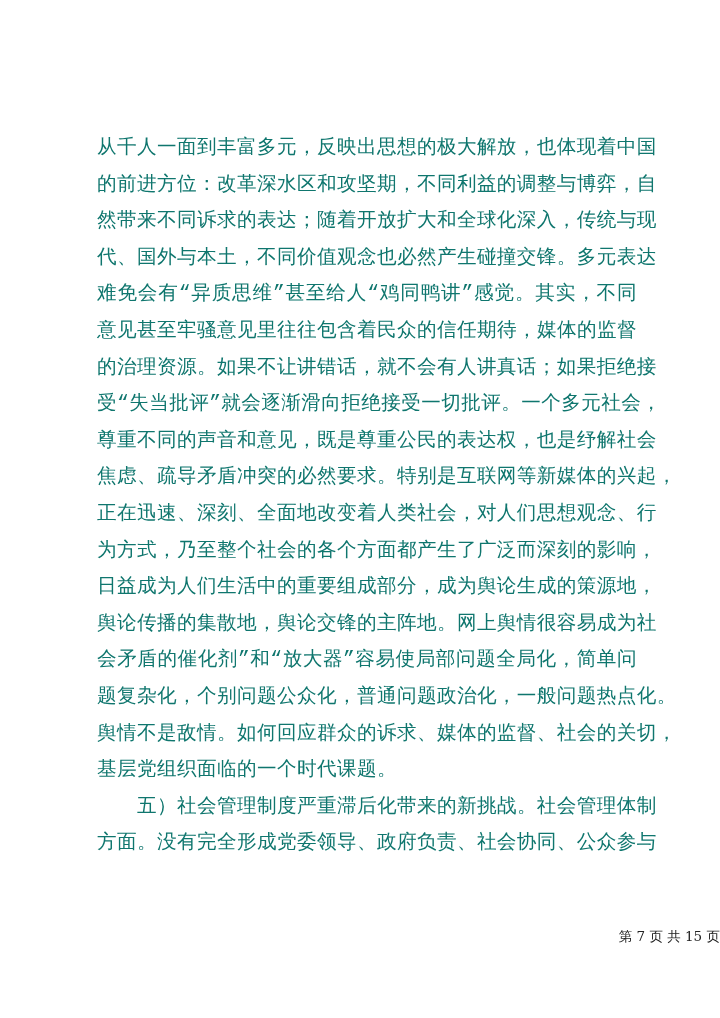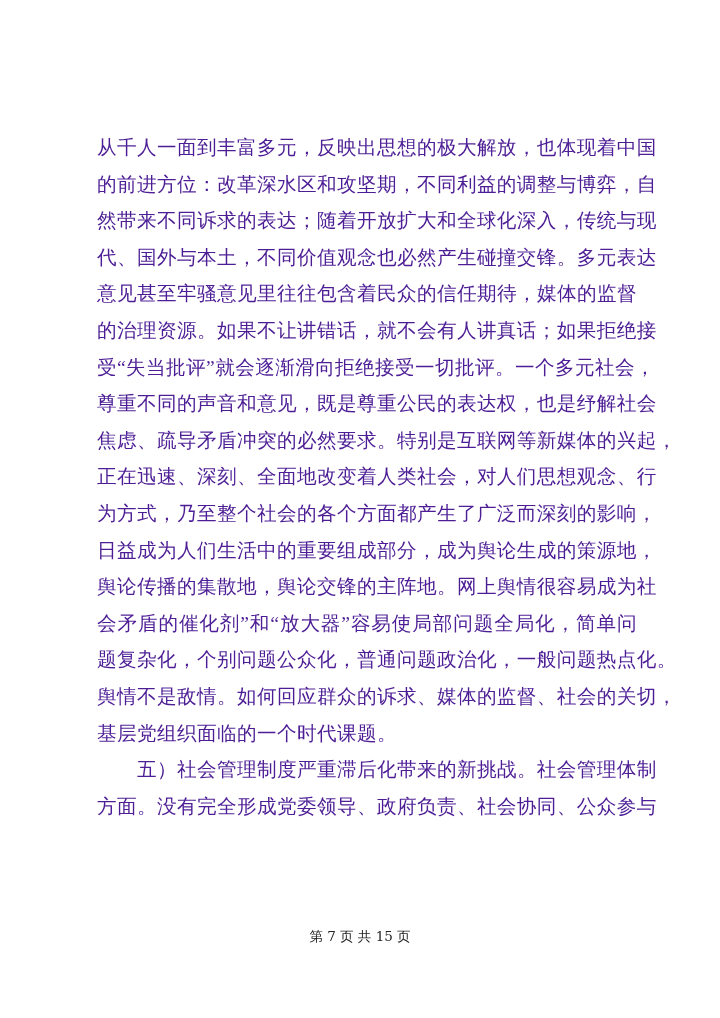--- a/index.html
+++ b/index.html
@@ -1,43 +1,44 @@
 <!DOCTYPE html>
 <html><head>
 <meta charset="utf-8">
 <style>
   html, body { margin: 0; padding: 0; background: #ffffff; }
   body { width: 720px; height: 1018px; position: relative; overflow: hidden; }
   .page { position: absolute; left: 0; top: 0; width: 720px; height: 1018px; background: #fff; }
   .body-text { position: absolute; left: 97px; top: 130px; width: 540px; }
   .line {
     height: 36.6px; line-height: 36.6px;
-    font-family: Liberation Serif, serif;
-    font-size: 19.6px; color: #4c1d95;
+    font-family: Liberation Mono, monospace;
+    font-size: 19.6px; color: #0f766e;
     white-space: nowrap; text-align: justify; text-align-last: justify;
     letter-spacing: 0.4px;
   }
   .line.last { text-align-last: left; }
   .line.indent { padding-left: 40px; }
   .footer {
     position: absolute; left: 0; width: 720px; top: 928px;
-    text-align: center;
+    text-align: right;
     font-family: "DejaVu Serif", serif; font-size: 13.5px; color: #222;
   }
 </style>
 </head>
 <body>
 
 <div class="page">
   <div class="body-text">
     <div>
       <div class="line">从千人一面到丰富多元，反映出思想的极大解放，也体现着中国</div>
       <div class="line">的前进方位：改革深水区和攻坚期，不同利益的调整与博弈，自</div>
       <div class="line">然带来不同诉求的表达；随着开放扩大和全球化深入，传统与现</div>
       <div class="line">代、国外与本土，不同价值观念也必然产生碰撞交锋。多元表达</div>
+      <div class="line">难免会有“异质思维”甚至给人“鸡同鸭讲”感觉。其实，不同</div>
       <div class="line">意见甚至牢骚意见里往往包含着民众的信任期待，媒体的监督</div>
       <div class="line">的治理资源。如果不让讲错话，就不会有人讲真话；如果拒绝接</div>
       <div class="line">受“失当批评”就会逐渐滑向拒绝接受一切批评。一个多元社会，</div>
       <div class="line">尊重不同的声音和意见，既是尊重公民的表达权，也是纾解社会</div>
       <div class="line">焦虑、疏导矛盾冲突的必然要求。特别是互联网等新媒体的兴起，</div>
       <div class="line">正在迅速、深刻、全面地改变着人类社会，对人们思想观念、行</div>
       <div class="line">为方式，乃至整个社会的各个方面都产生了广泛而深刻的影响，</div>
       <div class="line">日益成为人们生活中的重要组成部分，成为舆论生成的策源地，</div>
       <div class="line">舆论传播的集散地，舆论交锋的主阵地。网上舆情很容易成为社</div>
       <div class="line">会矛盾的催化剂”和“放大器”容易使局部问题全局化，简单问</div>

